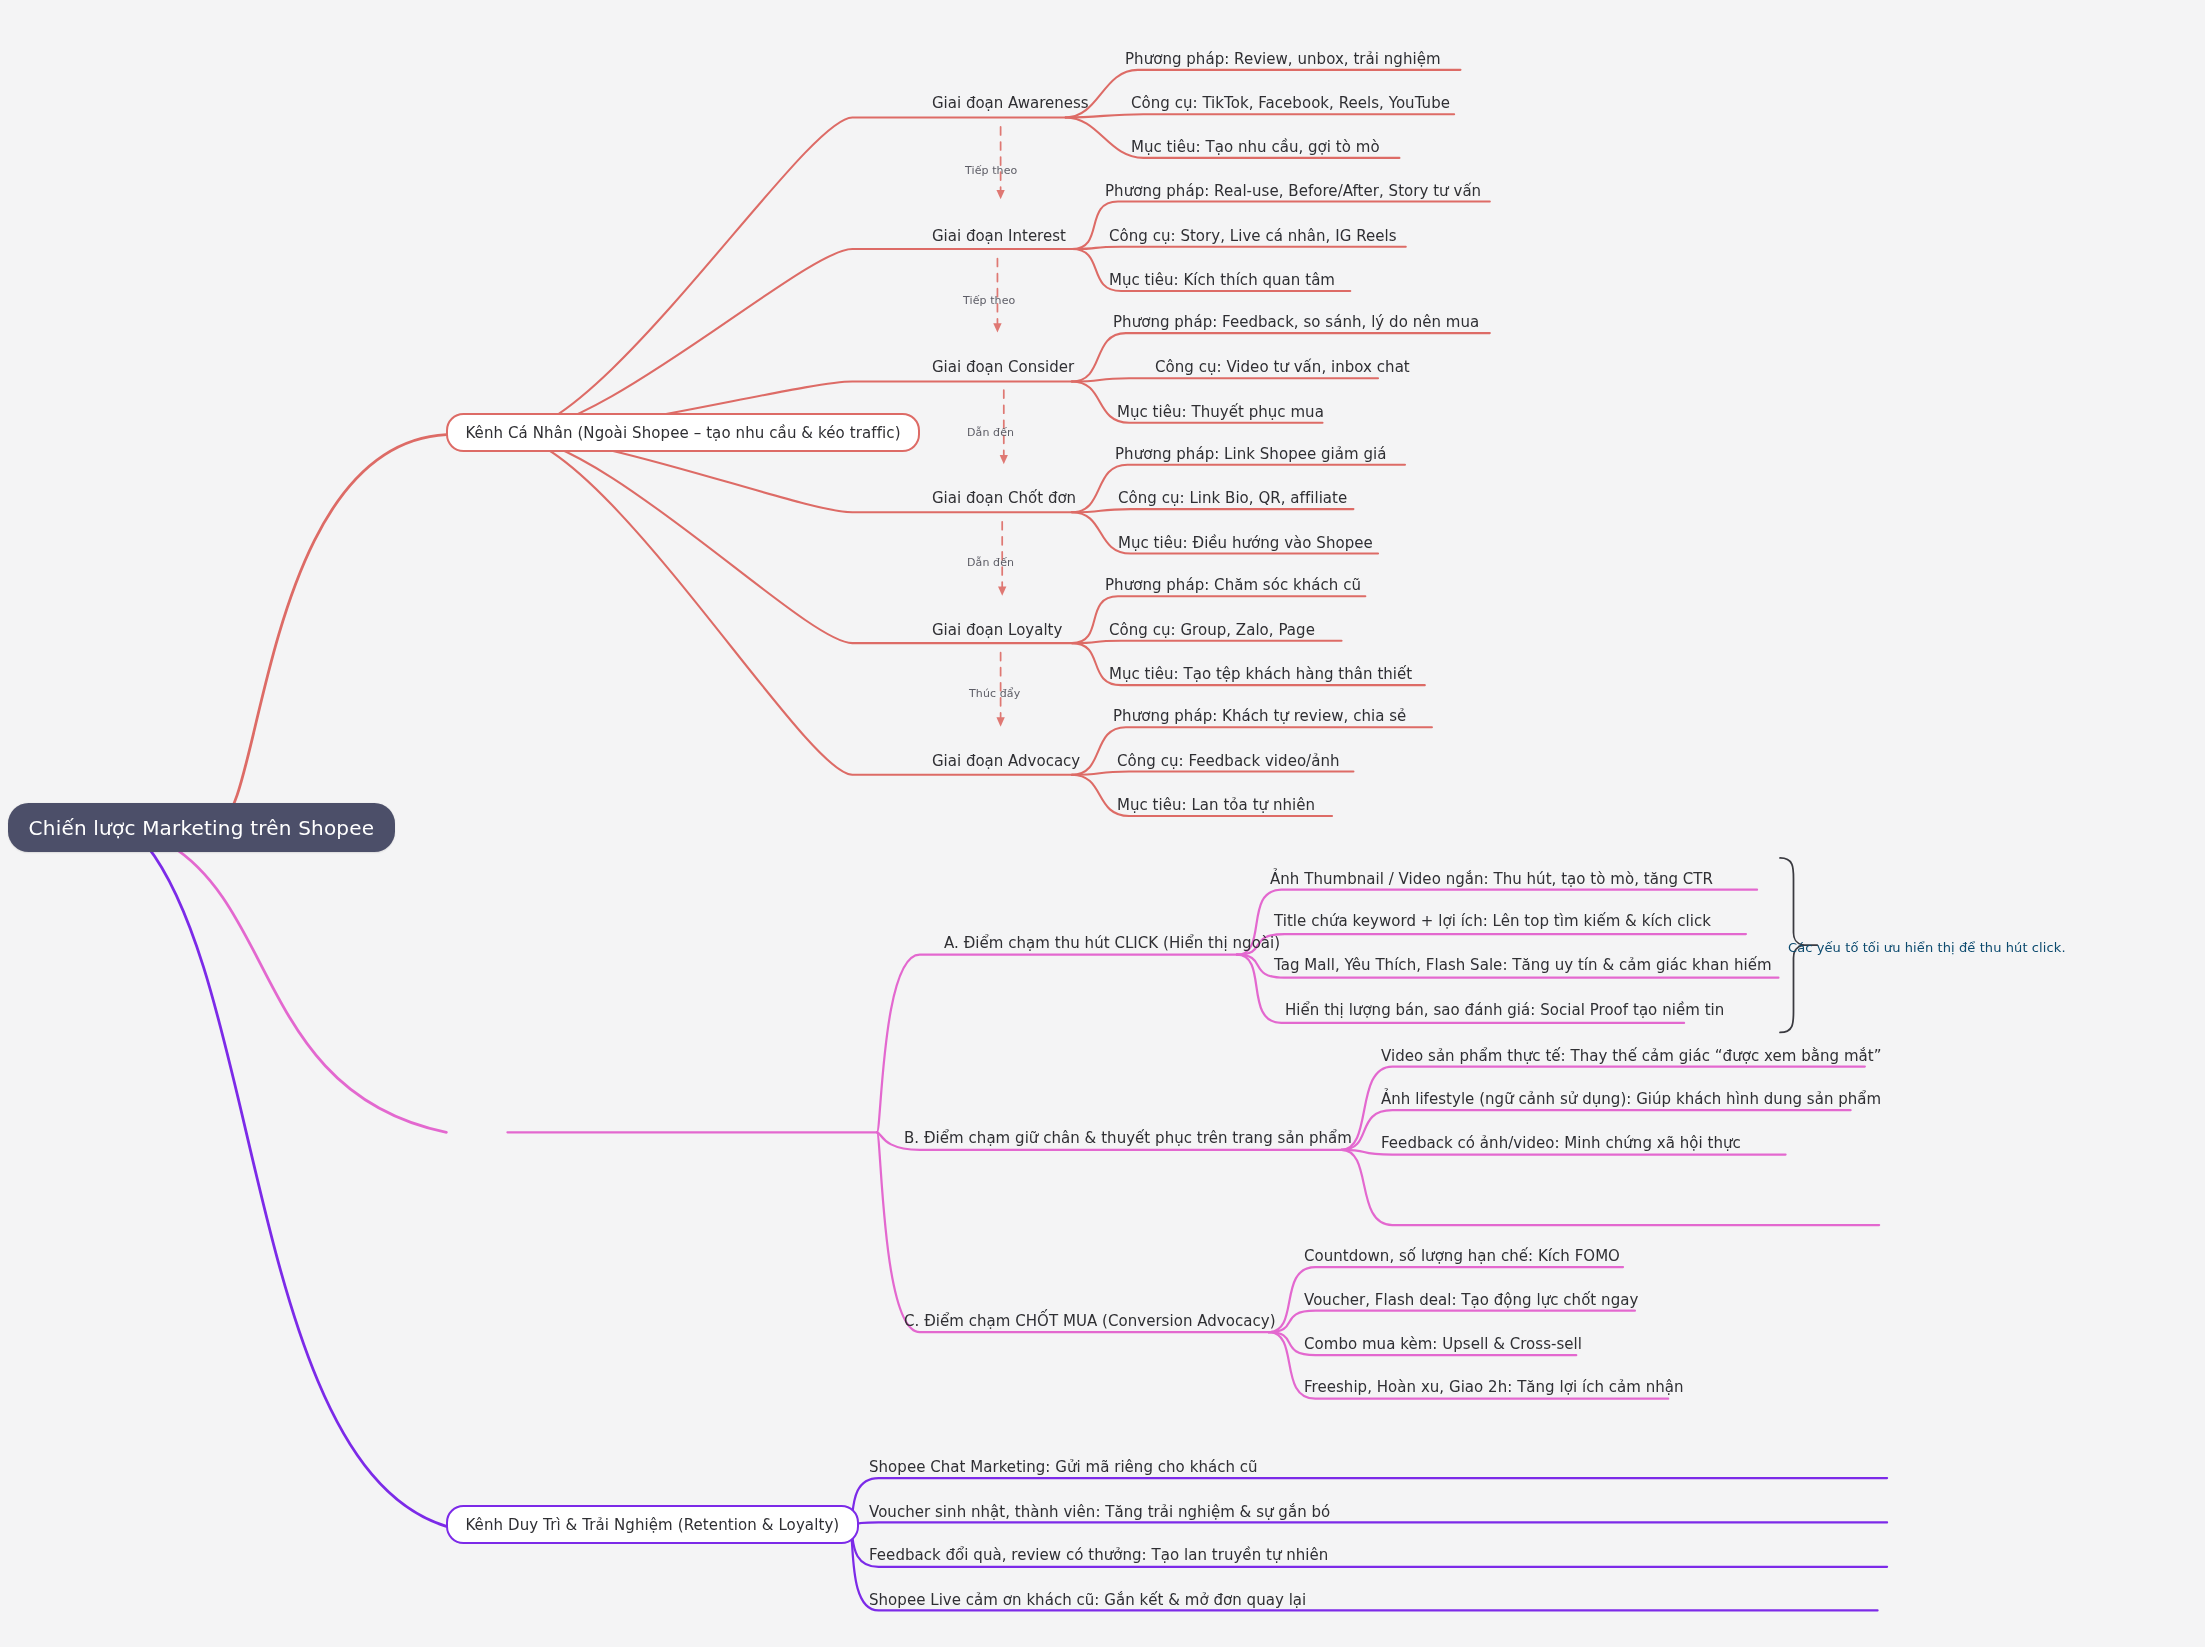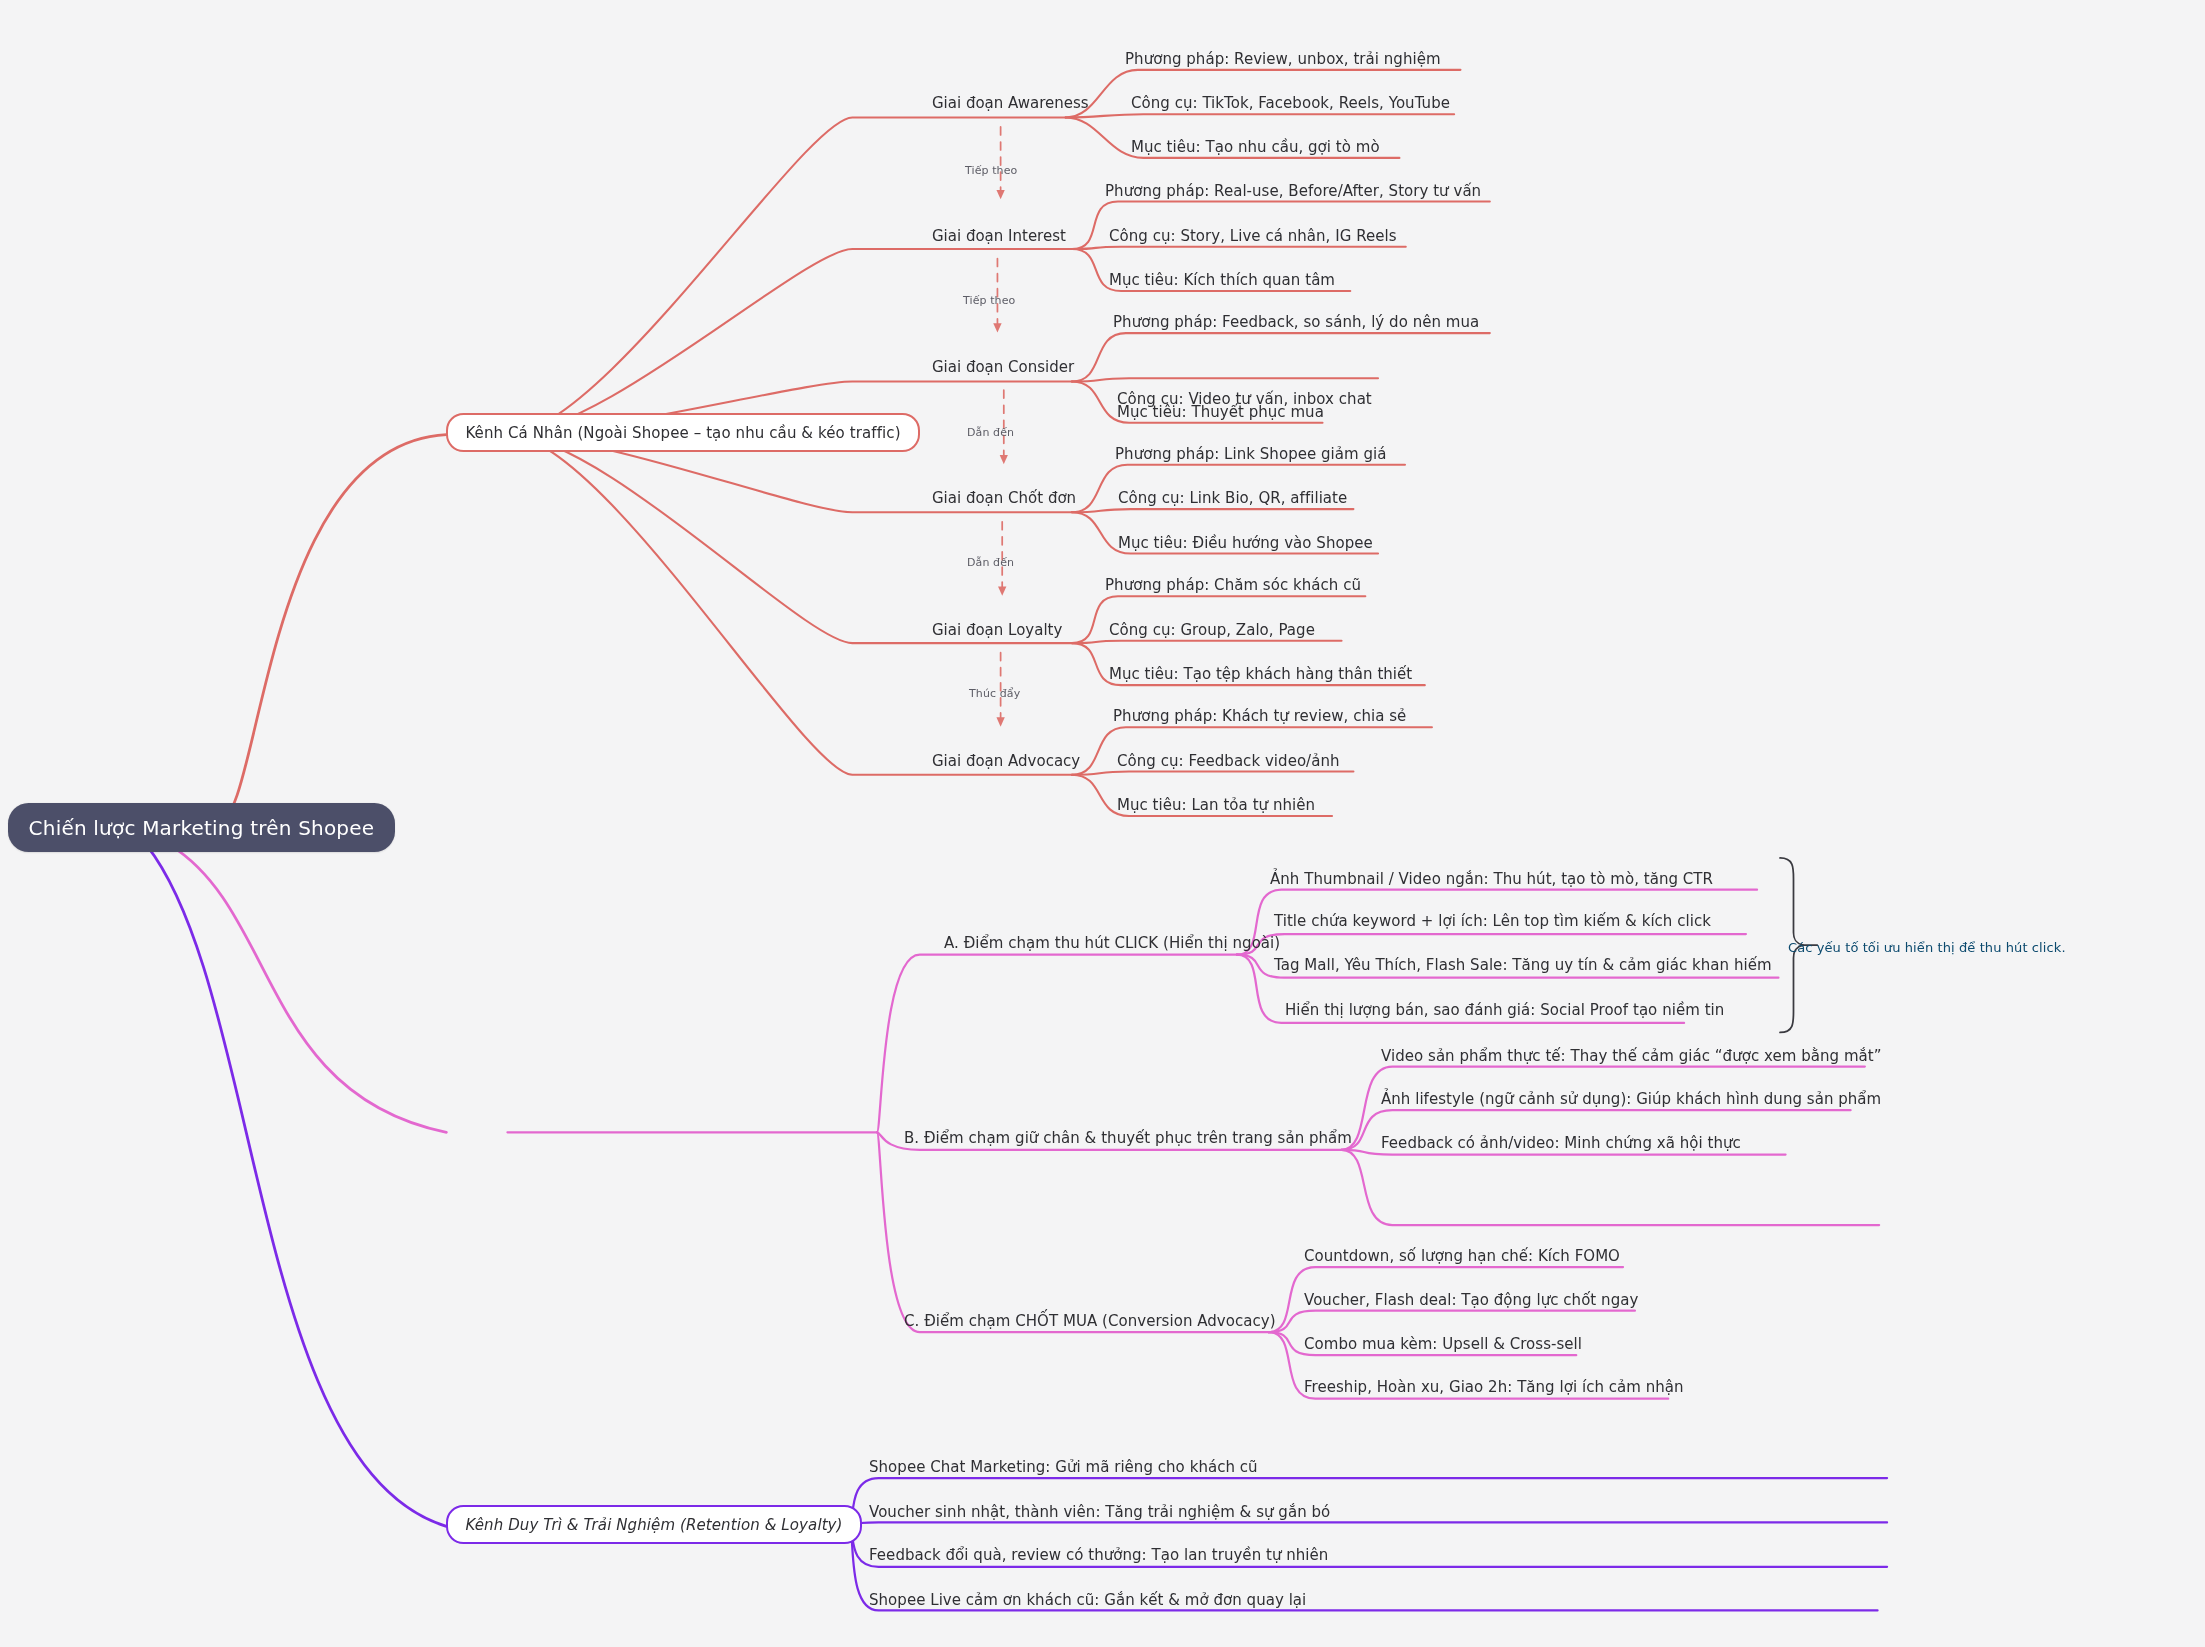--- a/index.html
+++ b/index.html
@@ -28,21 +28,21 @@
   
   .lvl1{
     background:#ffffff;
     border:2.4px solid #dd6b66;
     border-radius:17.4px;
     font-size:15px;
     padding:8.7px 17.4px;
     letter-spacing:0.1px;
   }
   .lvl1.pink{border-color:#e368cf;}
-  .lvl1.purple{border-color:#7c2ae8;font-style:italic;}
+  .lvl1.purple{border-color:#7c2ae8;}
 
   
   .txt{font-size:15px;line-height:1.32;color:#2f2f33;letter-spacing:0.04px;}
   .txt.wrap{white-space:normal;}
   .stage{font-size:15px;color:#2f2f33;}
   .edgelabel{font-size:11px;color:#5d5d66;letter-spacing:0.1px;}
   .annot{font-size:13px;color:#0c4a6e;letter-spacing:0.1px;}
 </style>
 </head>
 <body>
@@ -131,21 +131,21 @@
 
   <div class="node txt" style="left:1125px; top:50px;">Phương pháp: Review, unbox, trải nghiệm</div>
   <div class="node txt" style="left:1131px; top:94px;">Công cụ: TikTok, Facebook, Reels, YouTube</div>
   <div class="node txt" style="left:1131px; top:138px;">Mục tiêu: Tạo nhu cầu, gợi tò mò</div>
 
   <div class="node txt" style="left:1105px; top:182px;">Phương pháp: Real-use, Before/After, Story tư vấn</div>
   <div class="node txt" style="left:1109px; top:227px;">Công cụ: Story, Live cá nhân, IG Reels</div>
   <div class="node txt" style="left:1109px; top:271px;">Mục tiêu: Kích thích quan tâm</div>
 
   <div class="node txt" style="left:1113px; top:313px;">Phương pháp: Feedback, so sánh, lý do nên mua</div>
-  <div class="node txt" style="left:1117px; top:358px;margin-top:32px;">Công cụ: Video tư vấn, inbox chat</div>
+  <div class="node txt" style="left:1155px; top:358px;">Công cụ: Video tư vấn, inbox chat</div>
   <div class="node txt" style="left:1117px; top:403px;">Mục tiêu: Thuyết phục mua</div>
 
   <div class="node txt" style="left:1115px; top:445px;">Phương pháp: Link Shopee giảm giá</div>
   <div class="node txt" style="left:1118px; top:489px;">Công cụ: Link Bio, QR, affiliate</div>
   <div class="node txt" style="left:1118px; top:534px;">Mục tiêu: Điều hướng vào Shopee</div>
 
   <div class="node txt" style="left:1105px; top:576px;">Phương pháp: Chăm sóc khách cũ</div>
   <div class="node txt" style="left:1109px; top:621px;">Công cụ: Group, Zalo, Page</div>
   <div class="node txt" style="left:1109px; top:665px;">Mục tiêu: Tạo tệp khách hàng thân thiết</div>
 

